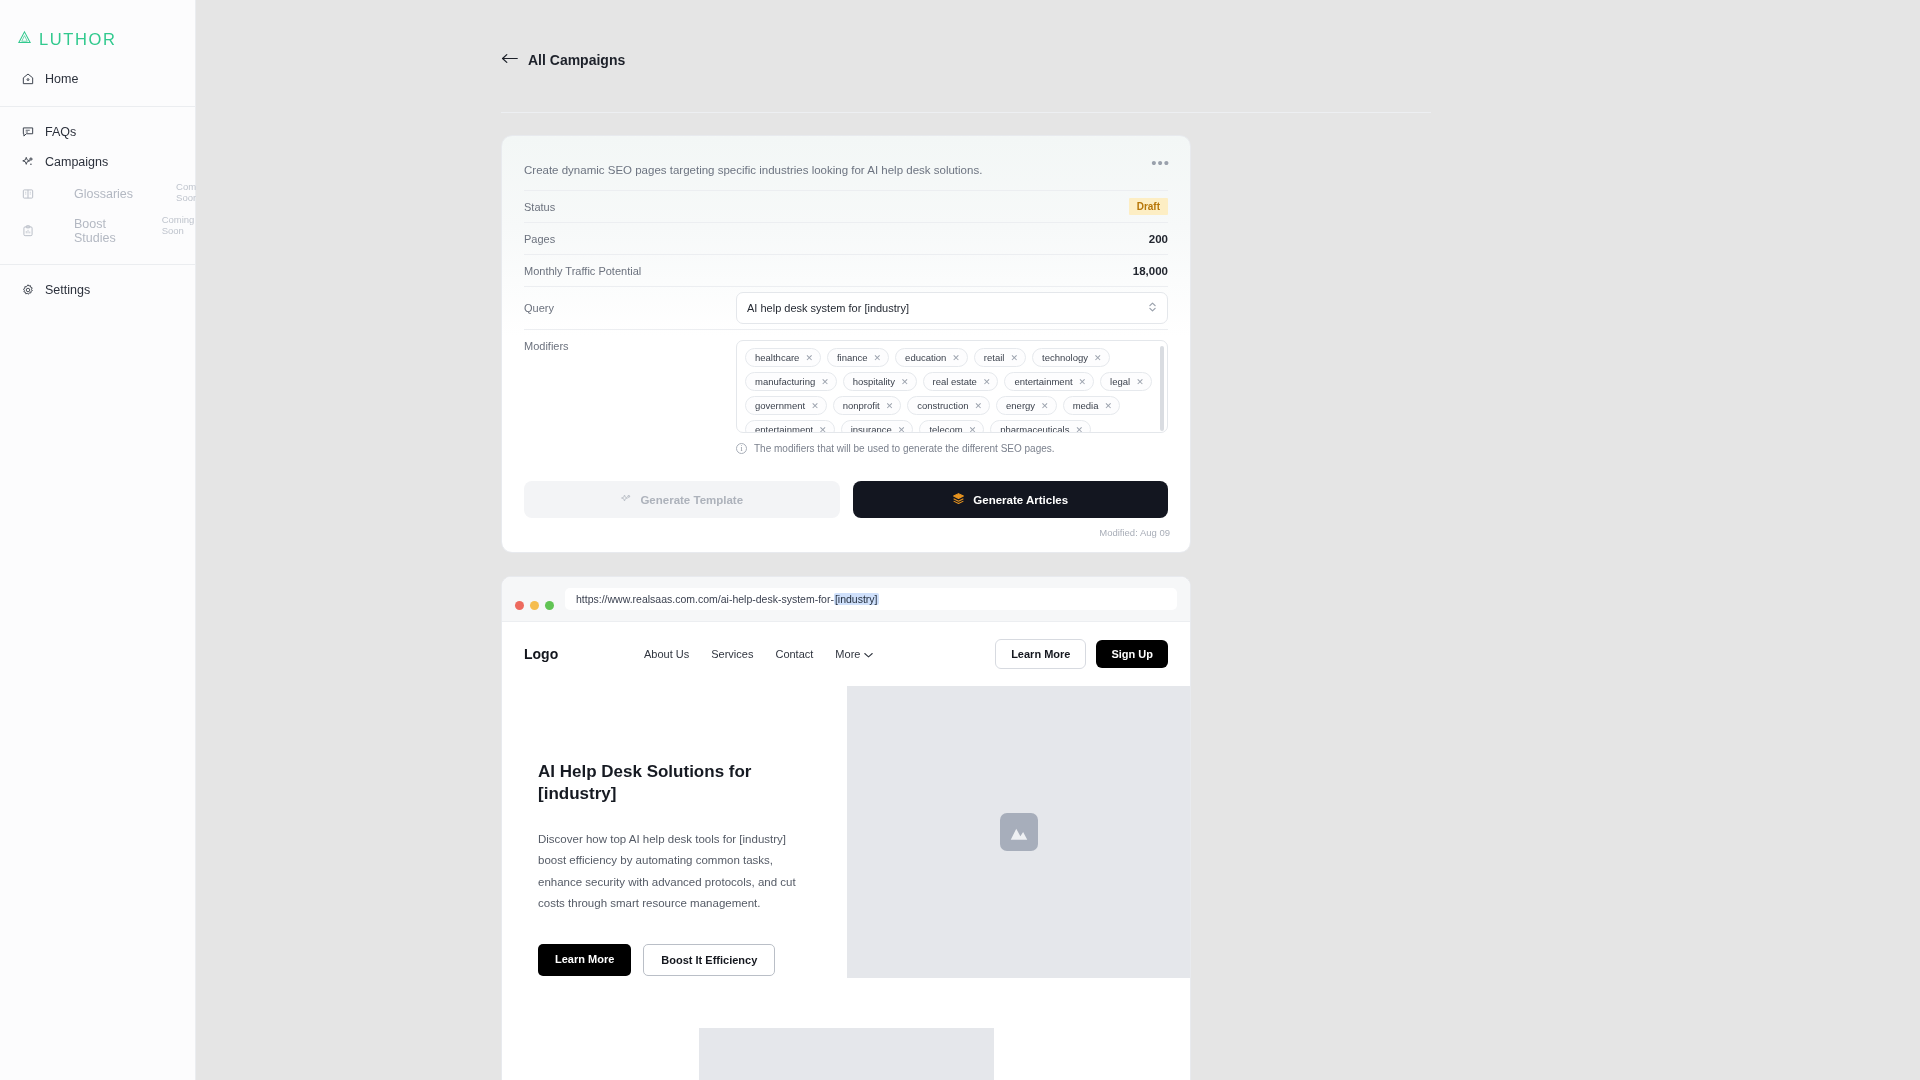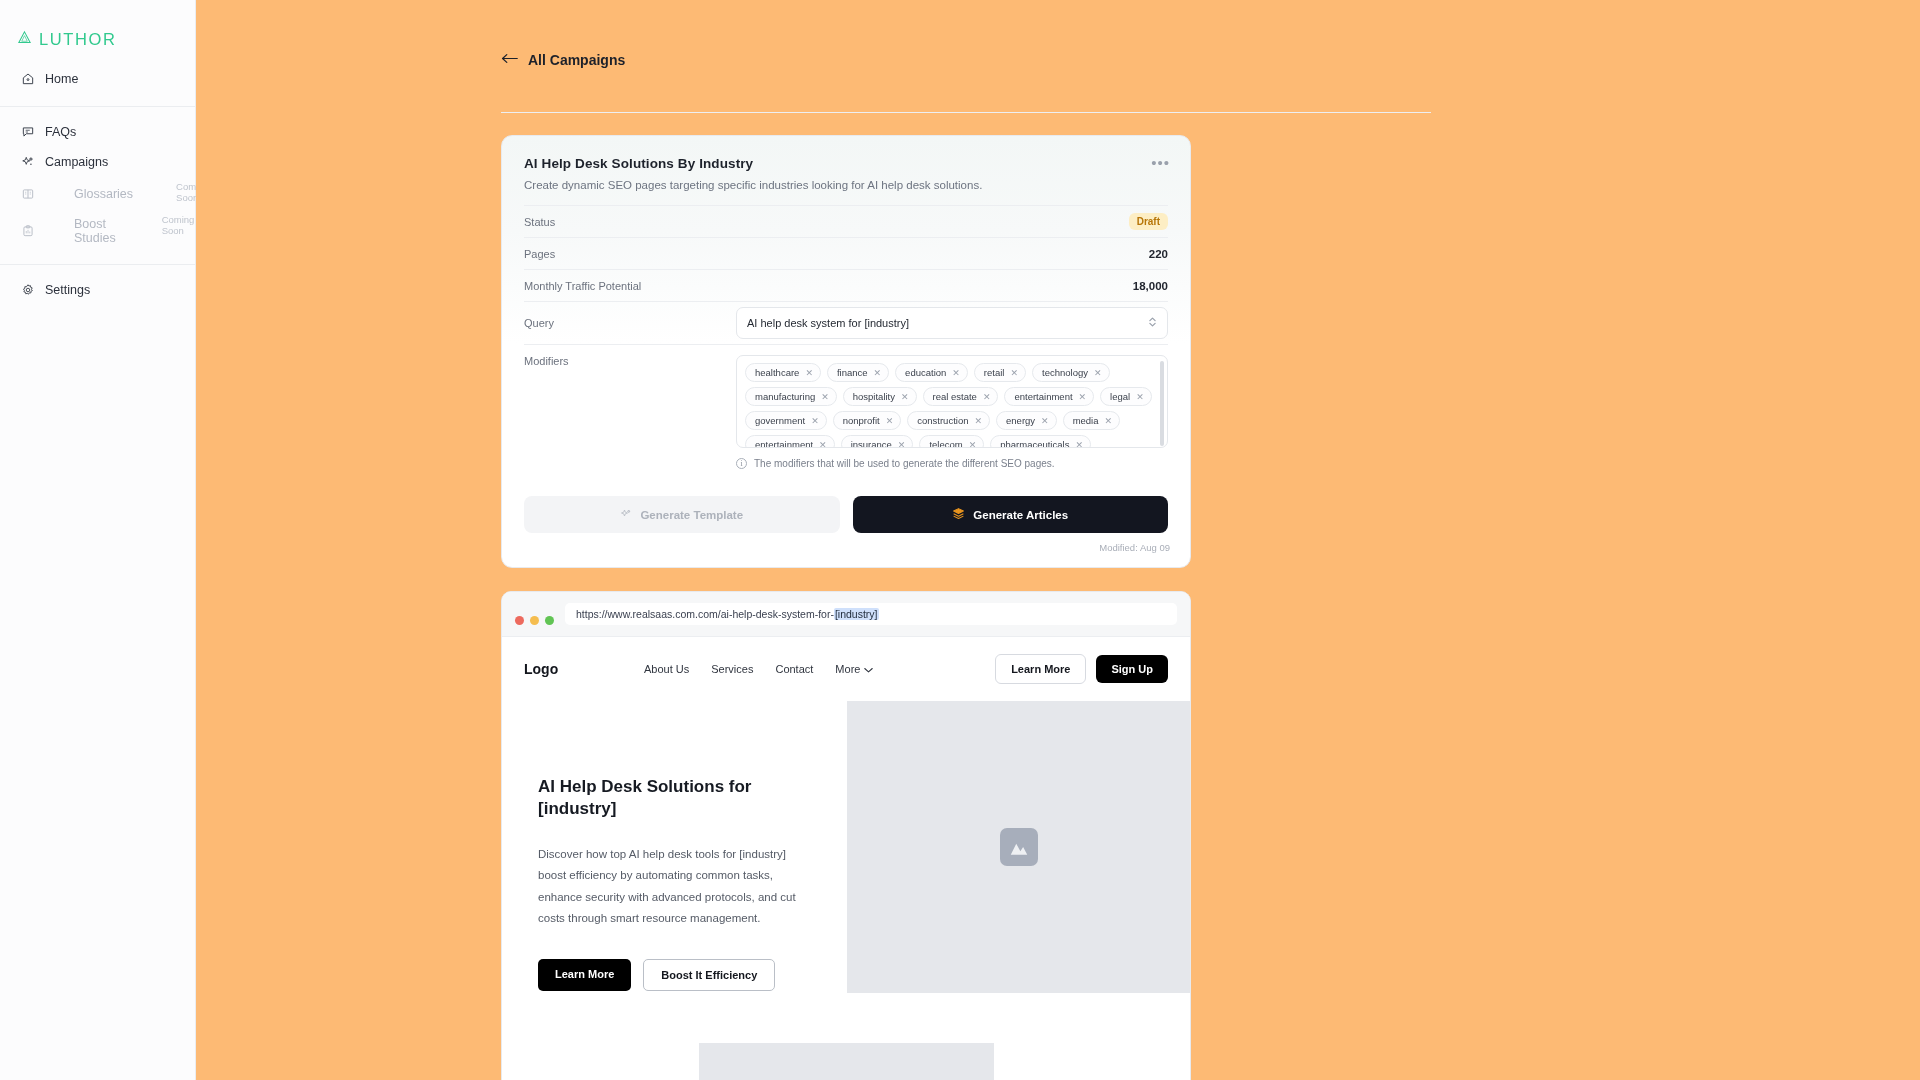--- a/index.html
+++ b/index.html
@@ -37,21 +37,21 @@
   .org-box {
     border: 1px solid #e6e8ec; border-radius: 7px; background: #fff;
     padding: 7px 10px 8px 10px; display: flex; align-items: center; justify-content: space-between;
     cursor: pointer;
   }
   .org-label { font-size: 8.5px; color: #9aa0ab; line-height: 1.3; }
   .org-value { font-size: 12.5px; color: #242830; line-height: 1.35; }
   .stepper { display: flex; flex-direction: column; gap: 1px; color: #aeb4bf; }
 
   
-  .main { flex: 1; height: 1080px; overflow: hidden; position: relative; background: #fdba74; }
+  .main { flex: 1; height: 1080px; overflow: hidden; position: relative; background: #e5e5e5; }
   .topbar {
     padding: 52px 0 0 305px; height: 88px;
   }
   .crumb { display: flex; align-items: center; gap: 10px; font-size: 14px; font-weight: 600; color: #1d212a; cursor: pointer; width: max-content;}
   .crumb-divider { height: 1px; background: #edeff2; margin: 24px 0 0 305px; width: 930px; }
 
   .content { padding: 22px 0 0 305px; }
 
   
   .card {
@@ -67,21 +67,21 @@
   .rows { padding: 0 22px; }
   .row {
     display: flex; align-items: center; justify-content: space-between;
     border-top: 1px solid #eceef1; min-height: 32px; padding: 5px 0; gap: 36px;
   }
   .row:first-child { border-top: 1px solid #eceef1; }
   .row-label { font-size: 11px; color: #6c727e; }
   .row-value { font-size: 11.5px; font-weight: 700; color: #22262f; }
   .badge {
     background: #fdeec4; color: #b77608; font-size: 10px; font-weight: 600;
-    padding: 3px 8px; border-radius: 6px;
+    padding: 3px 8px; border-radius: 1px;
   }
   .row.query { align-items: center; }
   .select {
     width: 432px; border: 1px solid #e4e7eb; border-radius: 7px; background: #fff;
     padding: 7px 10px; font-size: 11px; color: #252a33;
     display: flex; align-items: center; justify-content: space-between; cursor: pointer;
   }
   .row.mods { align-items: flex-start; padding-top: 10px; }
   .mods-right { width: 432px; }
   .chipbox {
@@ -252,33 +252,32 @@
         </span>
         <span>All Campaigns</span>
       </div>
     </div>
     <div class="crumb-divider"></div>
 
     <div class="content">
 
       <section class="card">
         <div class="card-head">
-          <div class="card-title">AI Help Desk Solutions By Industry</div>
           <div class="card-sub">Create dynamic SEO pages targeting specific industries looking for AI help desk solutions.</div>
           <div class="dots">•••</div>
         </div>
 
         <div class="rows">
           <div class="row">
             <span class="row-label">Status</span>
             <span class="badge">Draft</span>
           </div>
           <div class="row">
             <span class="row-label">Pages</span>
-            <span class="row-value">220</span>
+            <span class="row-value">200</span>
           </div>
           <div class="row">
             <span class="row-label">Monthly Traffic Potential</span>
             <span class="row-value">18,000</span>
           </div>
 
           <div class="row query">
             <span class="row-label">Query</span>
             <div class="select">
               <span>AI help desk system for [industry]</span>

